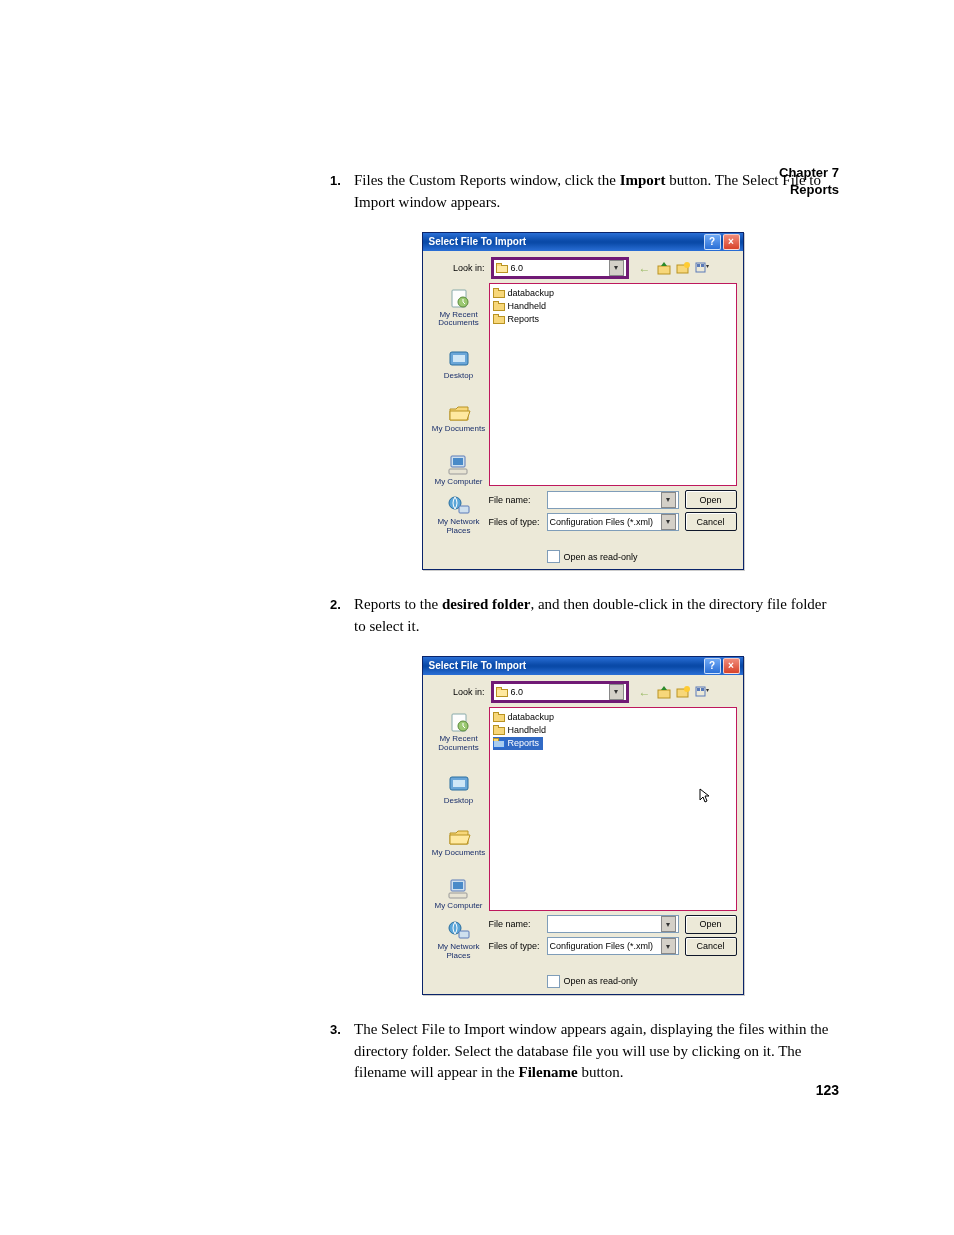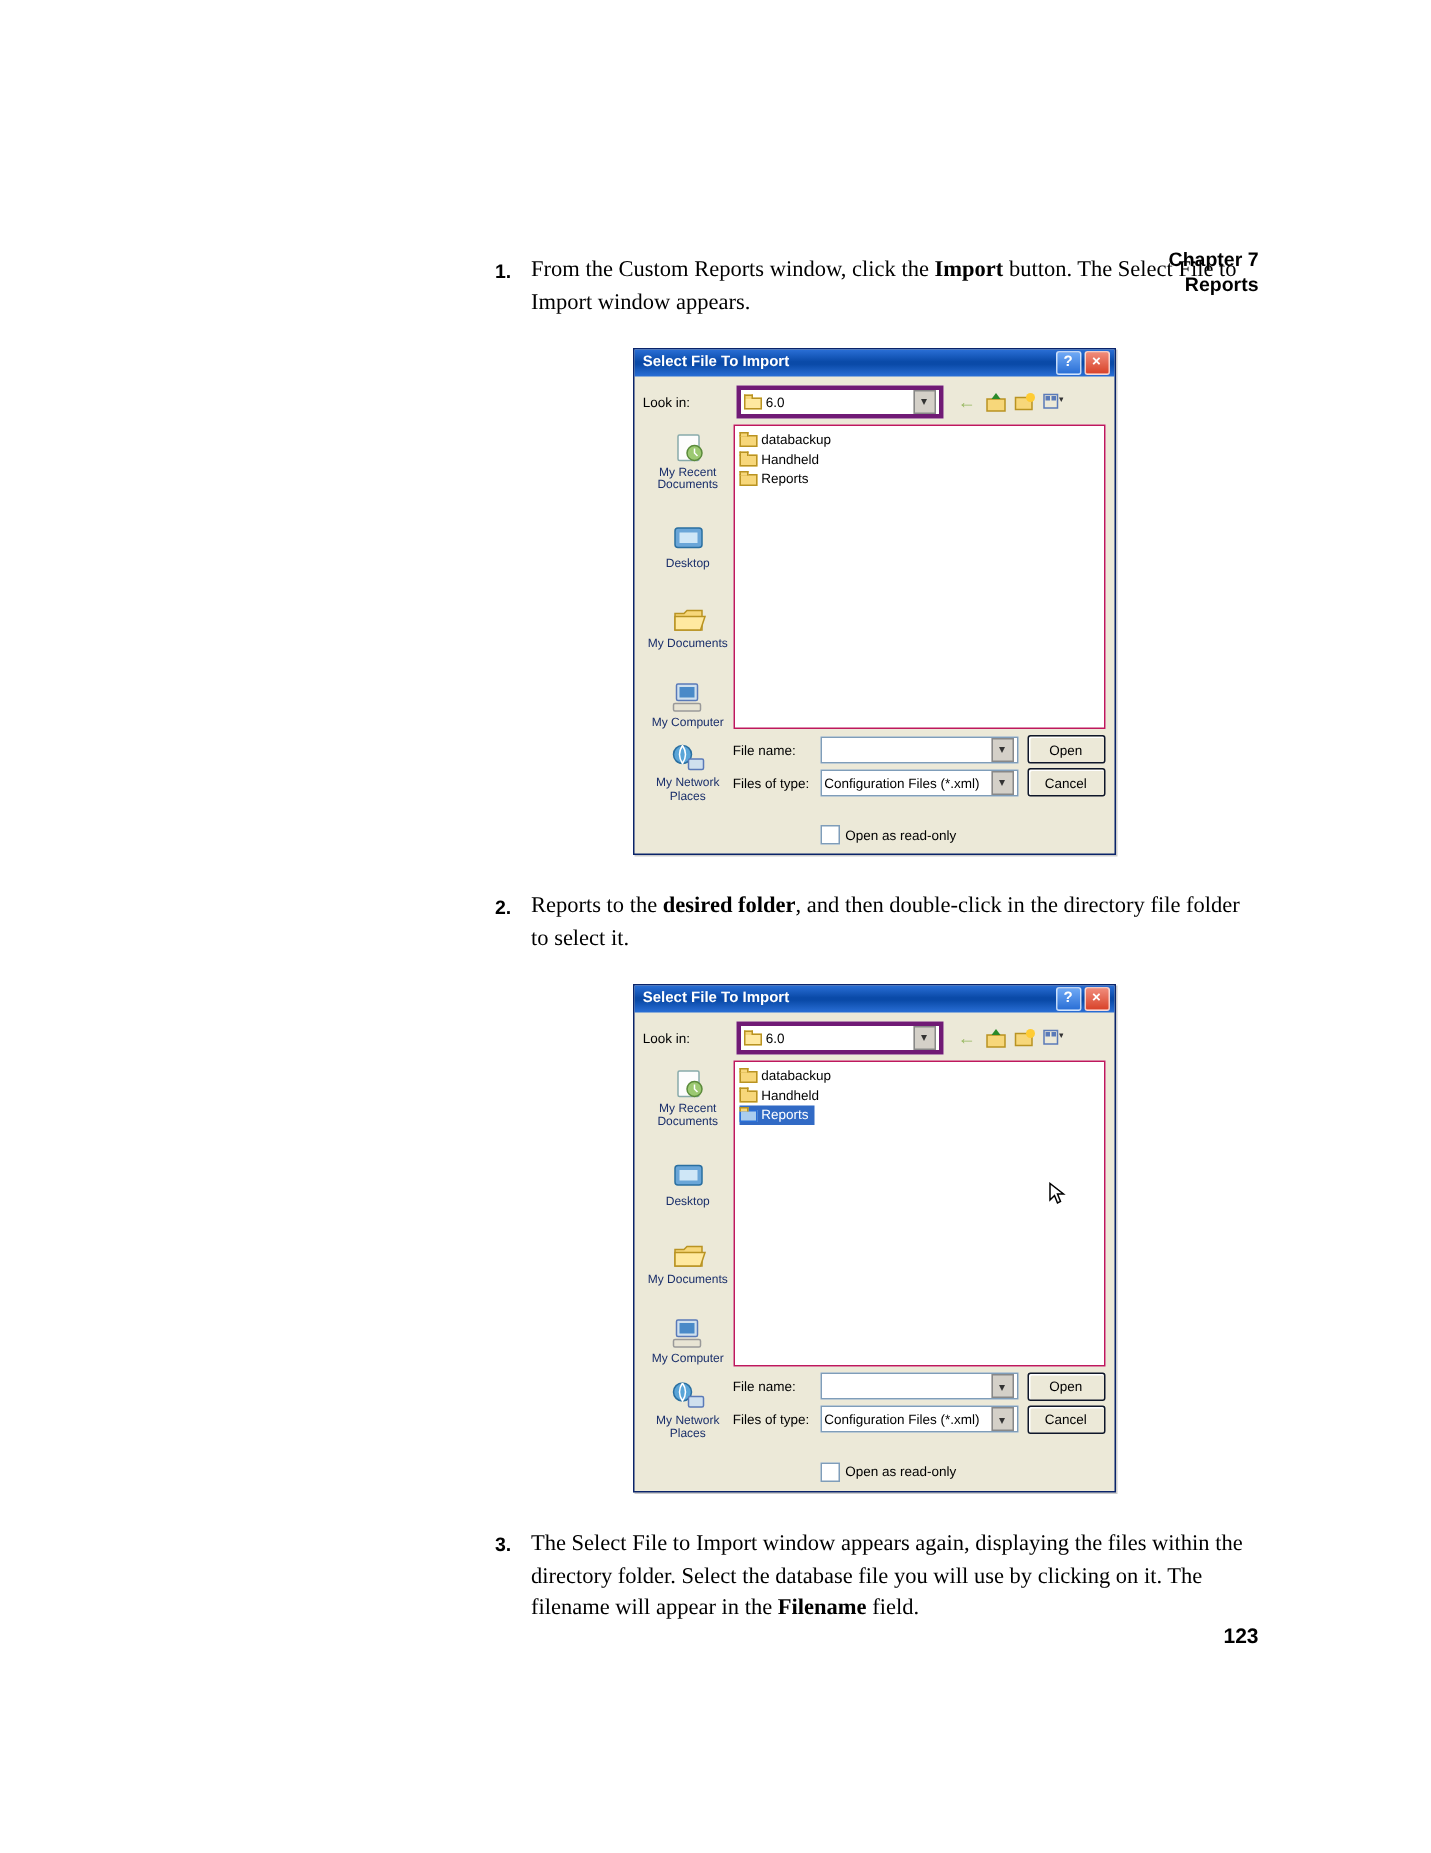--- a/index.html
+++ b/index.html
@@ -85,21 +85,21 @@
     font-weight: bold;
     font-size: 10px;
     font-family: Arial, sans-serif;
     color: #fff;
     border: 1px solid rgba(255,255,255,.7);
   }
   .tb-help { background: linear-gradient(#6fa9f5,#2a6fd6); }
   .tb-close { background: linear-gradient(#f08b7a,#d8432a); }
   .dlg-body { padding: 6px; }
   .row { display: flex; align-items: center; margin-bottom: 4px; }
-  .lbl { width: 56px; padding-right: 6px; }
+  .lbl { width: 56px; text-align: right; padding-right: 6px; }
   .lookin-combo {
     flex: 1;
     height: 16px;
     background: #fff;
     border: 3px solid #701a75;
     display: flex;
     align-items: center;
     padding: 0 2px;
     position: relative;
     max-width: 128px;
@@ -253,21 +253,21 @@
   <div class="header">
     <div>Chapter 7</div>
     <div>Reports</div>
   </div>
 
   <div class="content">
 
     <div class="step">
       <div class="step-num">1.</div>
       <div class="step-text">
-        <span>From the Custom Reports window, click the </span><span class="bold">Import</span><span> button. The Select File to Import window appears.</span>
+        <span>Files the Custom Reports window, click the </span><span class="bold">Import</span><span> button. The Select File to Import window appears.</span>
       </div>
     </div>
 
     <div class="dialog-wrap">
       <div class="dlg">
         <div class="titlebar">
           <span class="tb-title">Select File To Import</span>
           <span class="tb-btn tb-help">?</span>
           <span class="tb-btn tb-close">×</span>
         </div>
@@ -558,20 +558,20 @@
               </div>
             </div>
           </div>
         </div>
       </div>
     </div>
 
     <div class="step">
       <div class="step-num">3.</div>
       <div class="step-text">
-        <span>The Select File to Import window appears again, displaying the files within the directory folder. Select the database file you will use by clicking on it. The filename will appear in the </span><span class="bold">Filename</span><span> field.</span>
+        <span>The Select File to Import window appears again, displaying the files within the directory folder. Select the database file you will use by clicking on it. The filename will appear in the </span><span class="bold">Filename</span><span> button.</span>
       </div>
     </div>
 
   </div>
 
   <div class="page-num">123</div>
 </div>
 
 </body></html>

